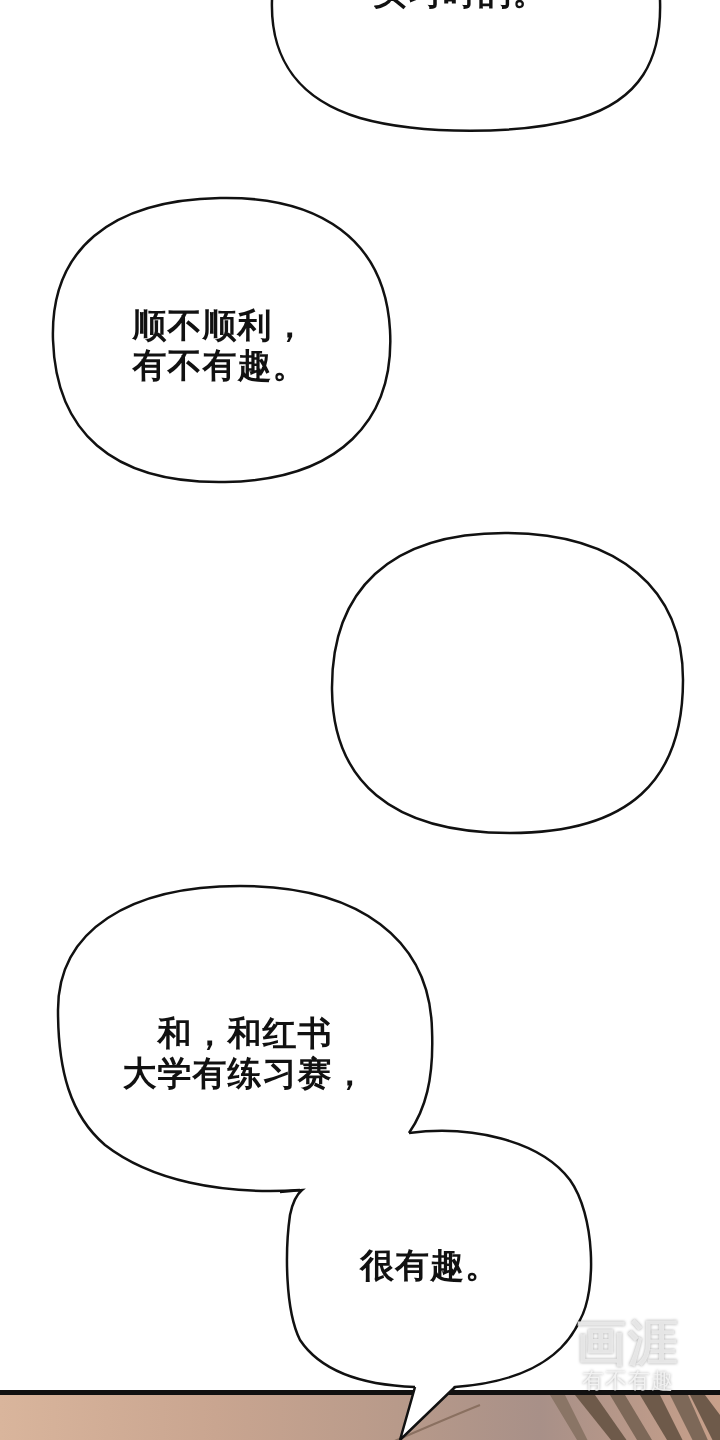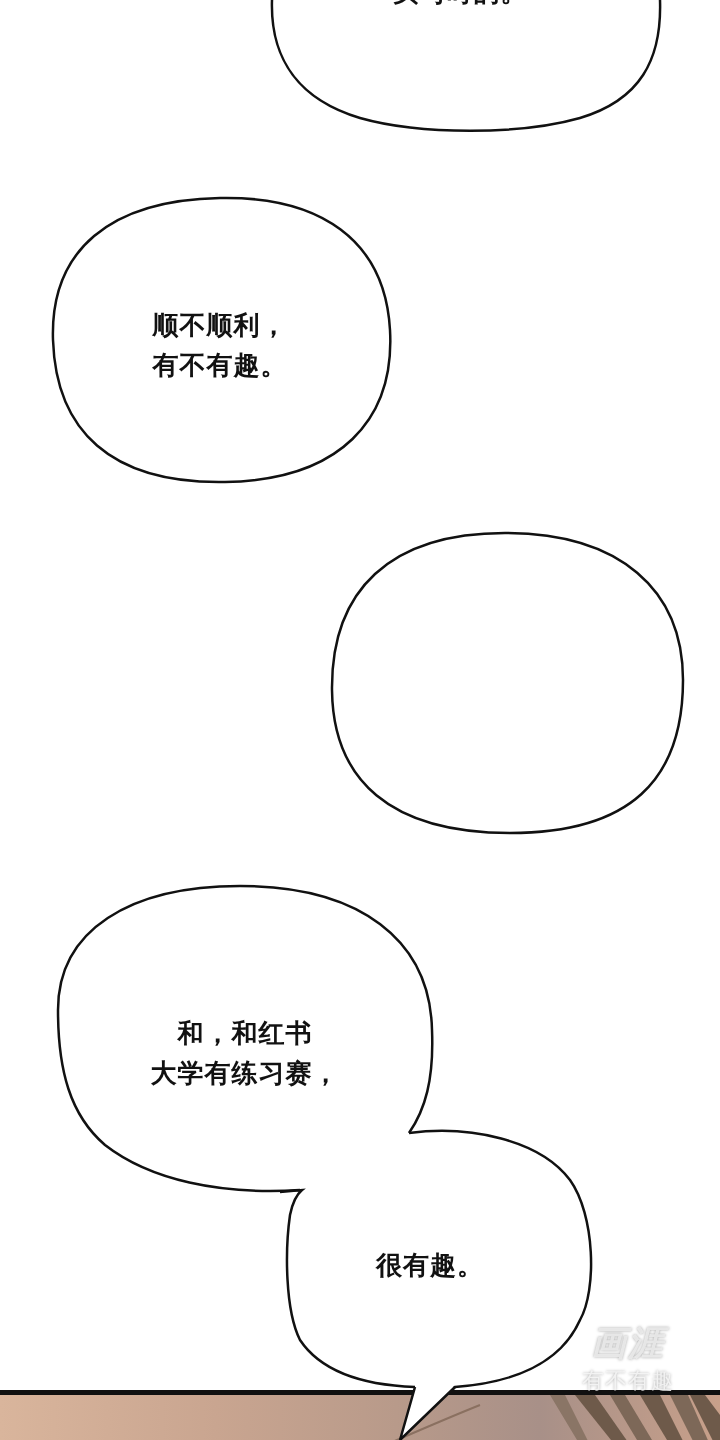--- a/index.html
+++ b/index.html
@@ -21,21 +21,21 @@
       background: #ffffff;
     }
     svg.bubbles {
       position: absolute;
       left: 0; top: 0;
       width: 720px; height: 1440px;
     }
     .bubble-text {
       position: absolute;
       color: #111111;
-      font-size: 26px;
+      font-size: 34px;
       line-height: 40px;
       letter-spacing: 1px;
       text-align: center;
       white-space: pre-line;
       font-weight: bold;
     }
     .panel {
       position: absolute;
       left: 0;
       top: 1390px;
@@ -56,26 +56,25 @@
     .watermark {
       position: absolute;
       left: 566px;
       top: 1318px;
       width: 124px;
       text-align: center;
       color: rgba(255,255,255,0.85);
       text-shadow: 0 0 3px rgba(0,0,0,0.35);
     }
     .watermark .logo {
-      font-size: 35px;
+      font-size: 50px;
       line-height: 50px;
       font-weight: bold;
       color: rgba(235,235,235,0.9);
       letter-spacing: 2px;
-      font-style: italic;
     }
     .watermark .sub {
       font-size: 22px;
       line-height: 26px;
       letter-spacing: 1px;
       color: rgba(245,245,245,0.9);
     }
   </style>
 </head>
 <body>

